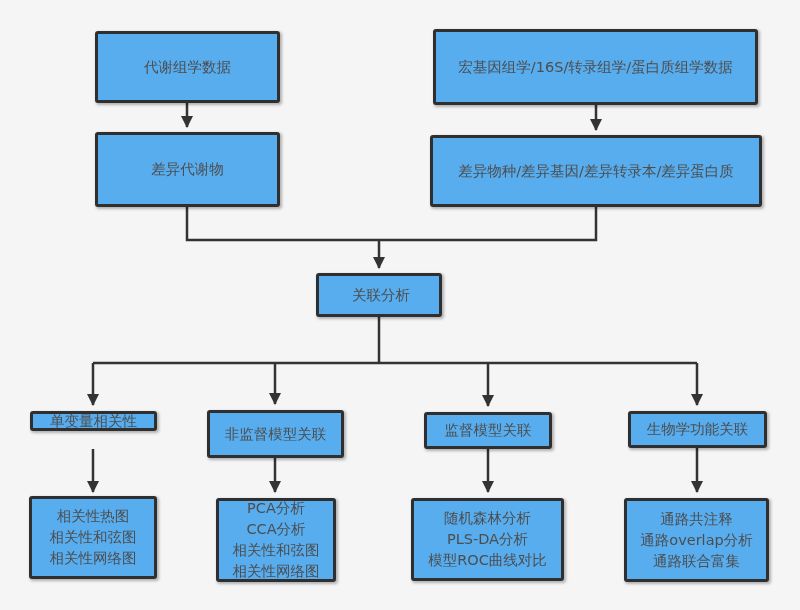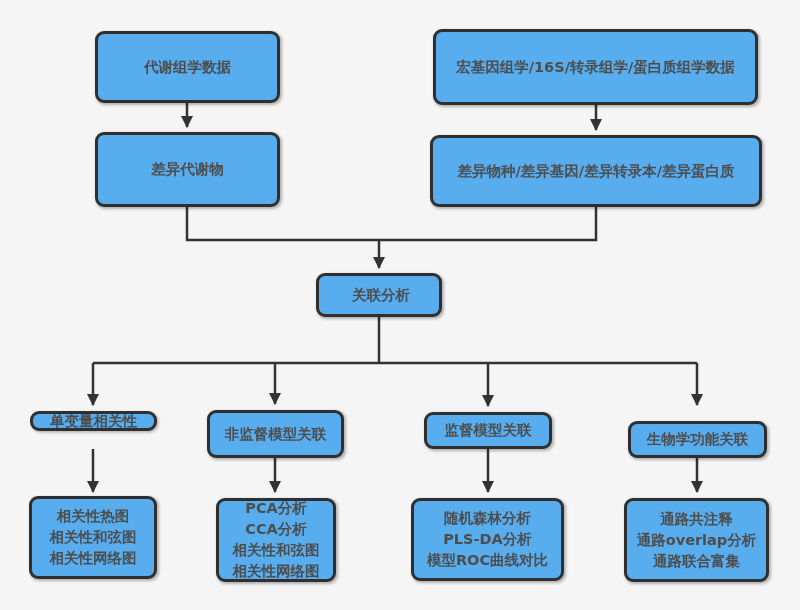--- a/index.html
+++ b/index.html
@@ -18,43 +18,42 @@
     position: absolute;
     left: 0; top: 0;
     width: 800px; height: 610px;
     pointer-events: none;
   }
   .node {
     position: absolute;
     box-sizing: border-box;
     background: #58adef;
     border: 3px solid #2f2f2f;
-    border-radius: 9px;
+    border-radius: 3px;
     box-shadow: 1.5px 1.5px 3px rgba(0,0,0,0.28);
     display: flex;
     align-items: center;
     justify-content: center;
     text-align: center;
     color: #4d4d4d;
     font-size: 14.5px;
     line-height: 21px;
     white-space: pre-line;
     padding: 2px 4px;
-    font-weight: bold;
   }
   
   .n-a { left: 95px;  top: 31px;  width: 185px; height: 72px; }
   .n-b { left: 433px; top: 29px;  width: 325px; height: 76px; }
   .n-c { left: 95px;  top: 132px; width: 185px; height: 75px; }
   .n-d { left: 430px; top: 135px; width: 332px; height: 72px; }
   .n-e { left: 316px; top: 273px; width: 126px; height: 44px; padding-left: 8px; }
   .n-f { left: 30px;  top: 411px; width: 127px; height: 20px; }
   .n-g { left: 207px; top: 410px; width: 137px; height: 48px; }
   .n-h { left: 424px; top: 412px; width: 128px; height: 37px; }
-  .n-i { left: 628px; top: 411px; width: 139px; height: 37px; margin-top: 10px; }
+  .n-i { left: 628px; top: 411px; width: 139px; height: 37px; }
   .n-j { left: 29px;  top: 496px; width: 128px; height: 83px; }
   .n-k { left: 216px; top: 498px; width: 120px; height: 84px; }
   .n-l { left: 411px; top: 498px; width: 153px; height: 83px; }
   .n-m { left: 624px; top: 498px; width: 145px; height: 84px; }
 </style>
 </head>
 <body>
 
 <div class="canvas">
 

